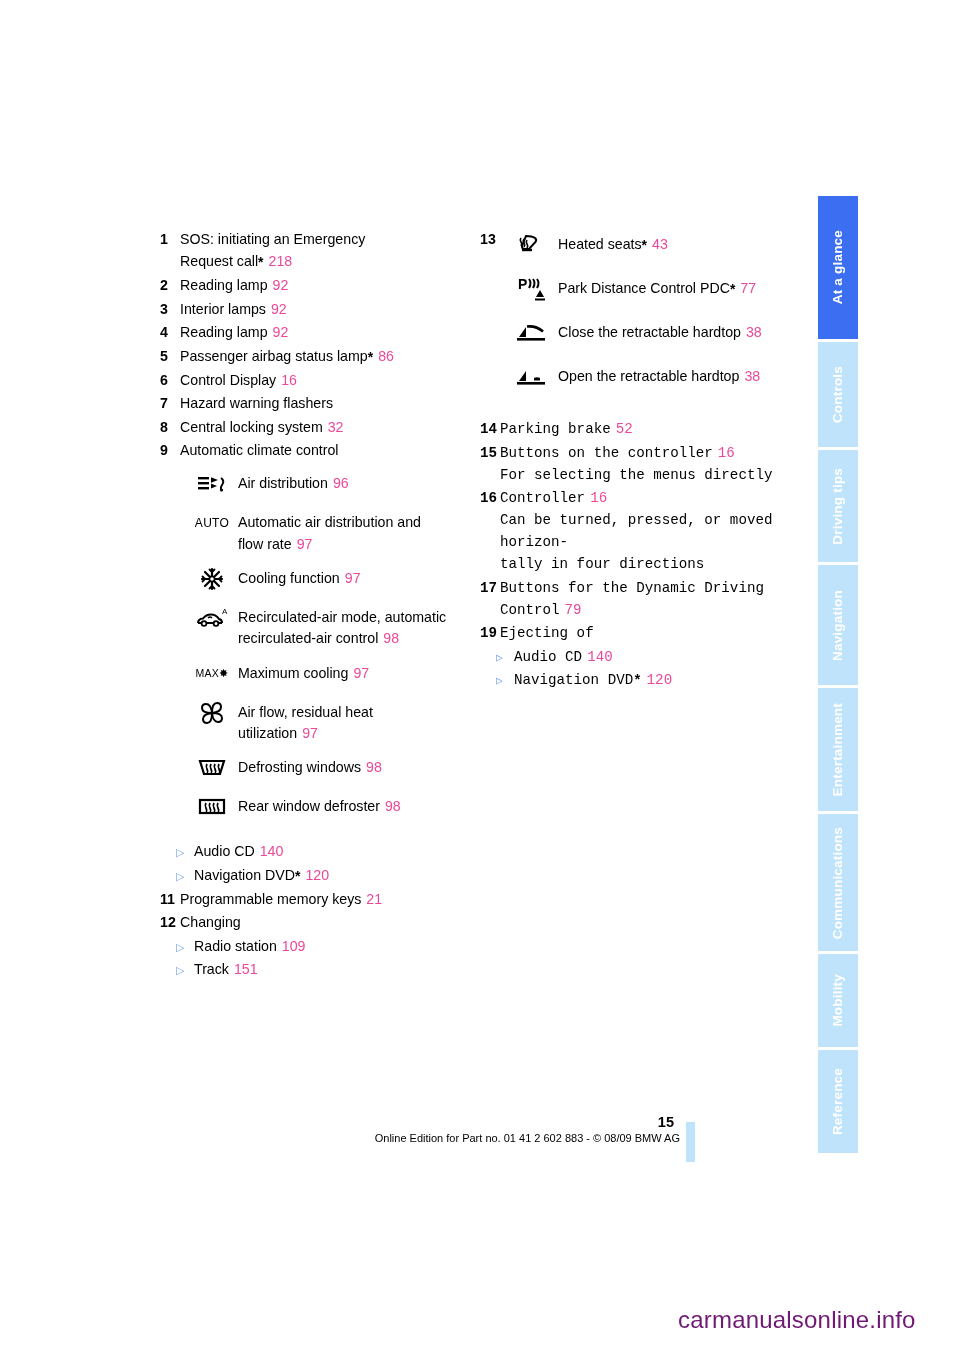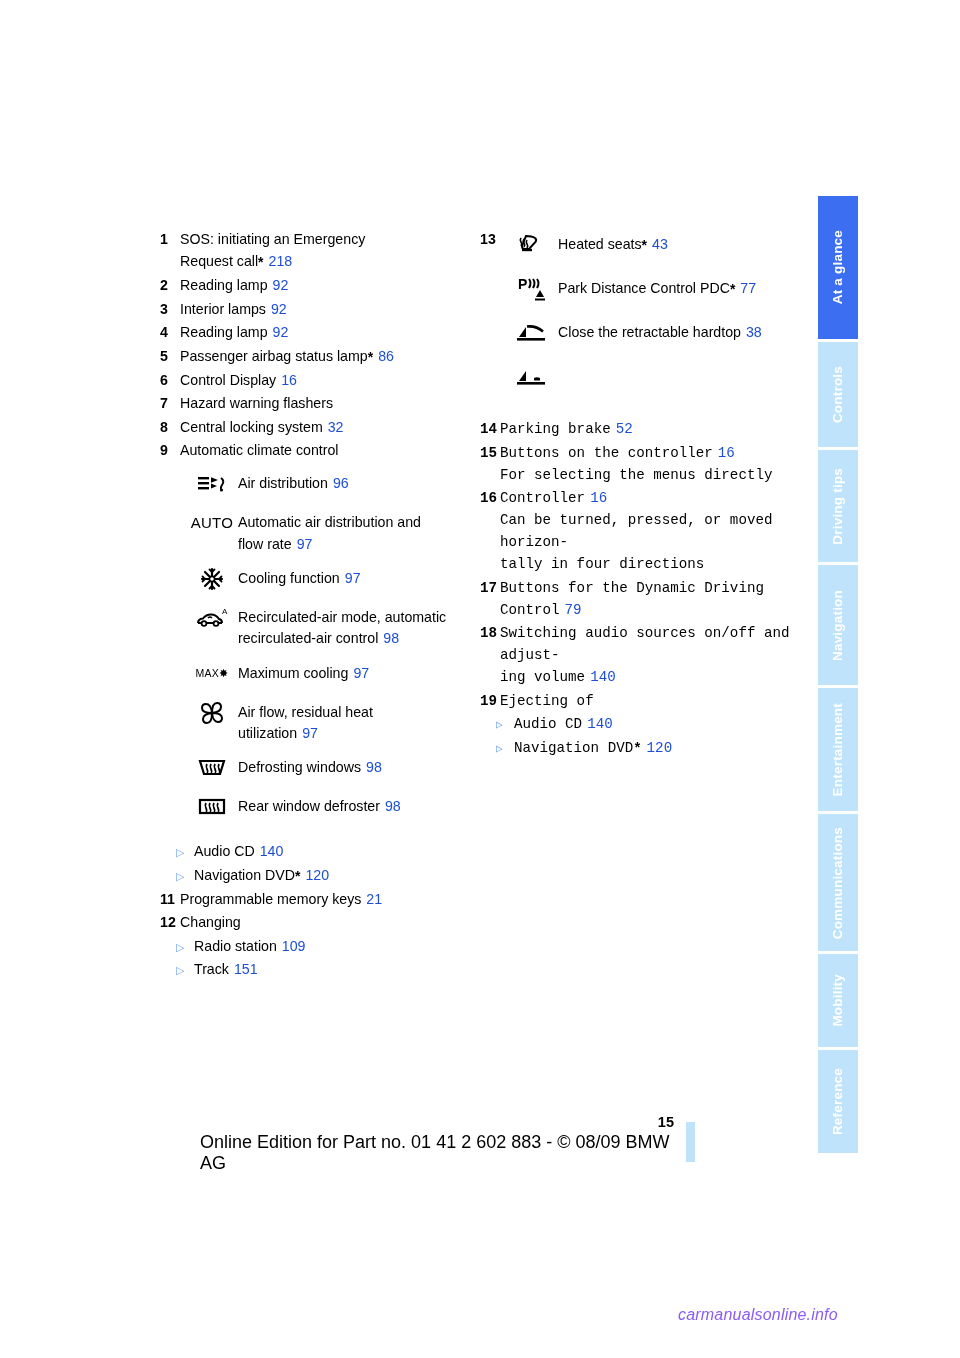--- a/index.html
+++ b/index.html
@@ -81,21 +81,21 @@
   }
   .entry .num {
     font-weight: bold;
     min-width: 20px;
     flex: 0 0 20px;
     text-align: left;
     font-size: 14.2px;
   }
   .entry .body { flex: 1 1 auto; }
   .ref {
-    color: #1d4ed8;
+    color: #ec4899;
     margin-left: 5px;
   }
   .star {
     font-weight: bold;
     font-size: 14px;
     vertical-align: baseline;
     position: relative;
     top: 1px;
   }
   .subline { display: block; }
@@ -139,21 +139,21 @@
   .icon-row-right {
     display: flex;
     align-items: flex-start;
     margin-bottom: 14px;
     font-size: 14.2px;
     line-height: 1.5;
   }
 
   
   .glyph-auto {
-    font-size: 15px;
+    font-size: 12px;
     font-weight: normal;
     letter-spacing: 0.3px;
   }
   .glyph-max {
     font-size: 10.5px;
     letter-spacing: 0.3px;
     text-align: center;
     line-height: 1.05;
   }
   .glyph-max .sun { font-size: 11px; display:block; }
@@ -165,43 +165,42 @@
     top: 1114px;
     width: 520px;
     text-align: right;
   }
   #page-number {
     font-size: 14.5px;
     font-weight: bold;
     margin-right: 6px;
   }
   #edition-line {
-    font-size: 18px;
-    text-align: left;
+    font-size: 11px;
+    text-align: right;
     margin-top: 2px;
     margin-left: 40px;
   }
   #footer-bar {
     position: absolute;
     left: 686px;
     top: 1122px;
     width: 9px;
     height: 40px;
     background: #bfe3fa;
   }
 
   
   #watermark {
     position: absolute;
     left: 678px;
     top: 1306px;
-    font-size: 16px;
-    color: #8b5cf6;
+    font-size: 24px;
+    color: #701a75;
     letter-spacing: 0.2px;
-    font-style: italic;
   }
 
   svg { display: block; }
 </style>
 </head>
 <body>
 
 <div id="page">
 
   <div id="tab-rail">
@@ -491,20 +490,21 @@
             </div>
 
             <div class="icon-row-right">
               <span class="icon-cell">
                 <svg width="34" height="20" viewBox="0 0 34 20">
                   <path d="M4 14 L11 4 L11 14 Z" fill="#000"></path>
                   <path d="M19 11 q3 -1.5 6 0 L25 13.5 L19 13.5 Z" fill="#000"></path>
                   <rect x="2" y="15" width="28" height="2.6" fill="#000"></rect>
                 </svg>
               </span>
+              <span class="icon-text"><span>Open the retractable hardtop</span><span class="ref">38</span></span>
             </div>
           </div>
         </div>
 
         <div style="margin-top:12px;font-family:Liberation Mono, monospace;">
 
           <div class="entry">
             <span class="num">14</span>
             <span class="body"><span>Parking brake</span><span class="ref">52</span></span>
           </div>
@@ -527,27 +527,20 @@
           </div>
 
           <div class="entry">
             <span class="num">17</span>
             <span class="body">
               <span>Buttons for the Dynamic Driving</span>
               <span class="subline"><span>Control</span><span class="ref">79</span></span>
             </span>
           </div>
 
-          <div class="entry">
-            <span class="num">18</span>
-            <span class="body">
-              <span>Switching audio sources on/off and adjust-</span>
-              <span class="subline"><span>ing volume</span><span class="ref">140</span></span>
-            </span>
-          </div>
 
           <div class="entry">
             <span class="num">19</span>
             <span class="body"><span>Ejecting of</span></span>
           </div>
           <div class="bullets">
             <div class="bullet">
               <span class="tri">▷</span>
               <span><span>Audio CD</span><span class="ref">140</span></span>
             </div>

